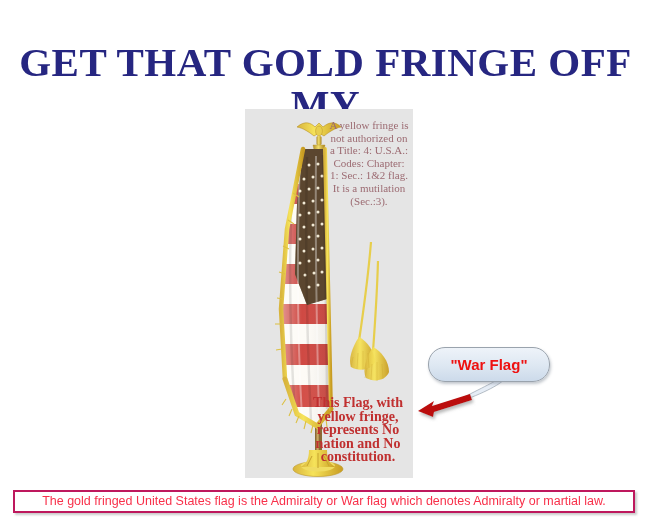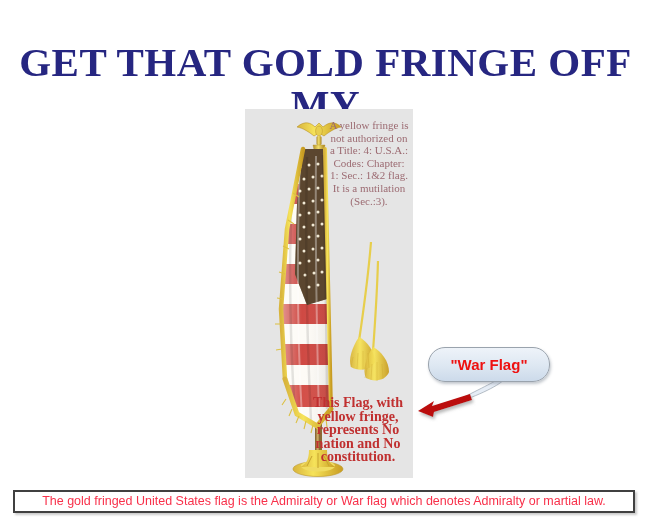--- a/index.html
+++ b/index.html
@@ -135,21 +135,21 @@
   }
 
   
   #caption-box {
     position: absolute;
     left: 13px;
     top: 490px;
     width: 622px;
     height: 23px;
     box-sizing: border-box;
-    border: 2px solid #404040;
+    border: 2px solid #be185d;
     background: #ffffff;
     box-shadow: 2px 2px 2px rgba(140,140,140,0.45);
   }
   #caption-text {
     display: block;
     width: 100%;
     height: 100%;
     line-height: 19px;
     text-align: center;
     font-family: "Liberation Sans", sans-serif;

